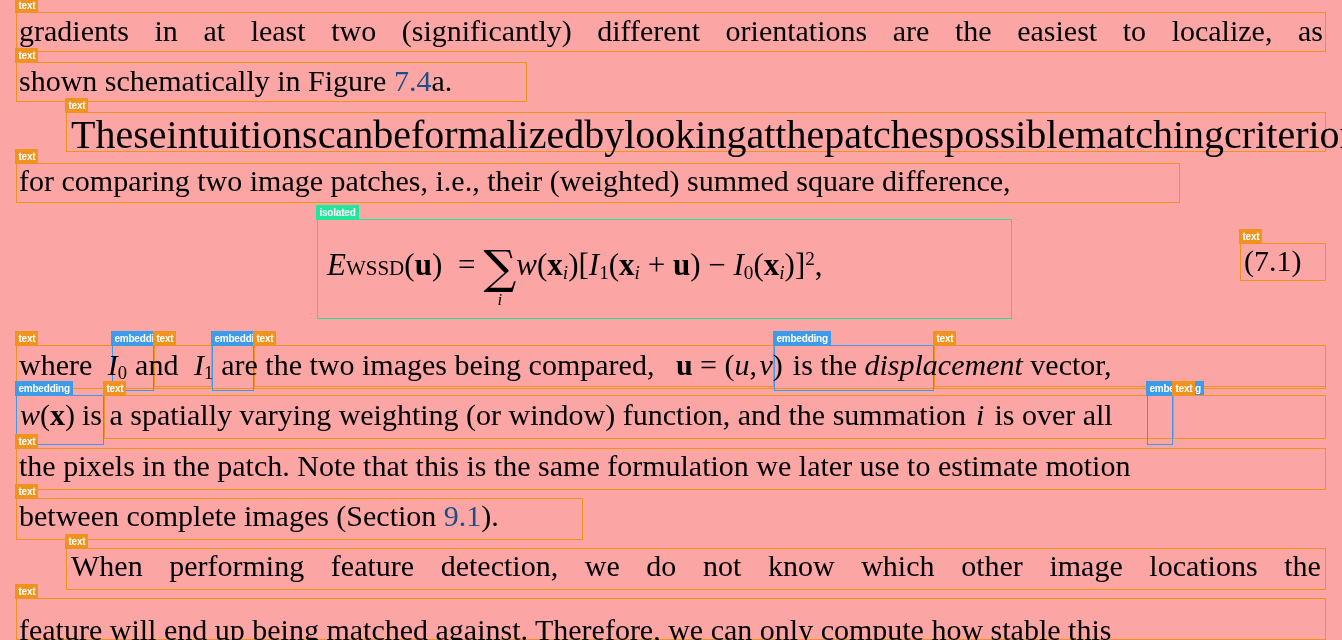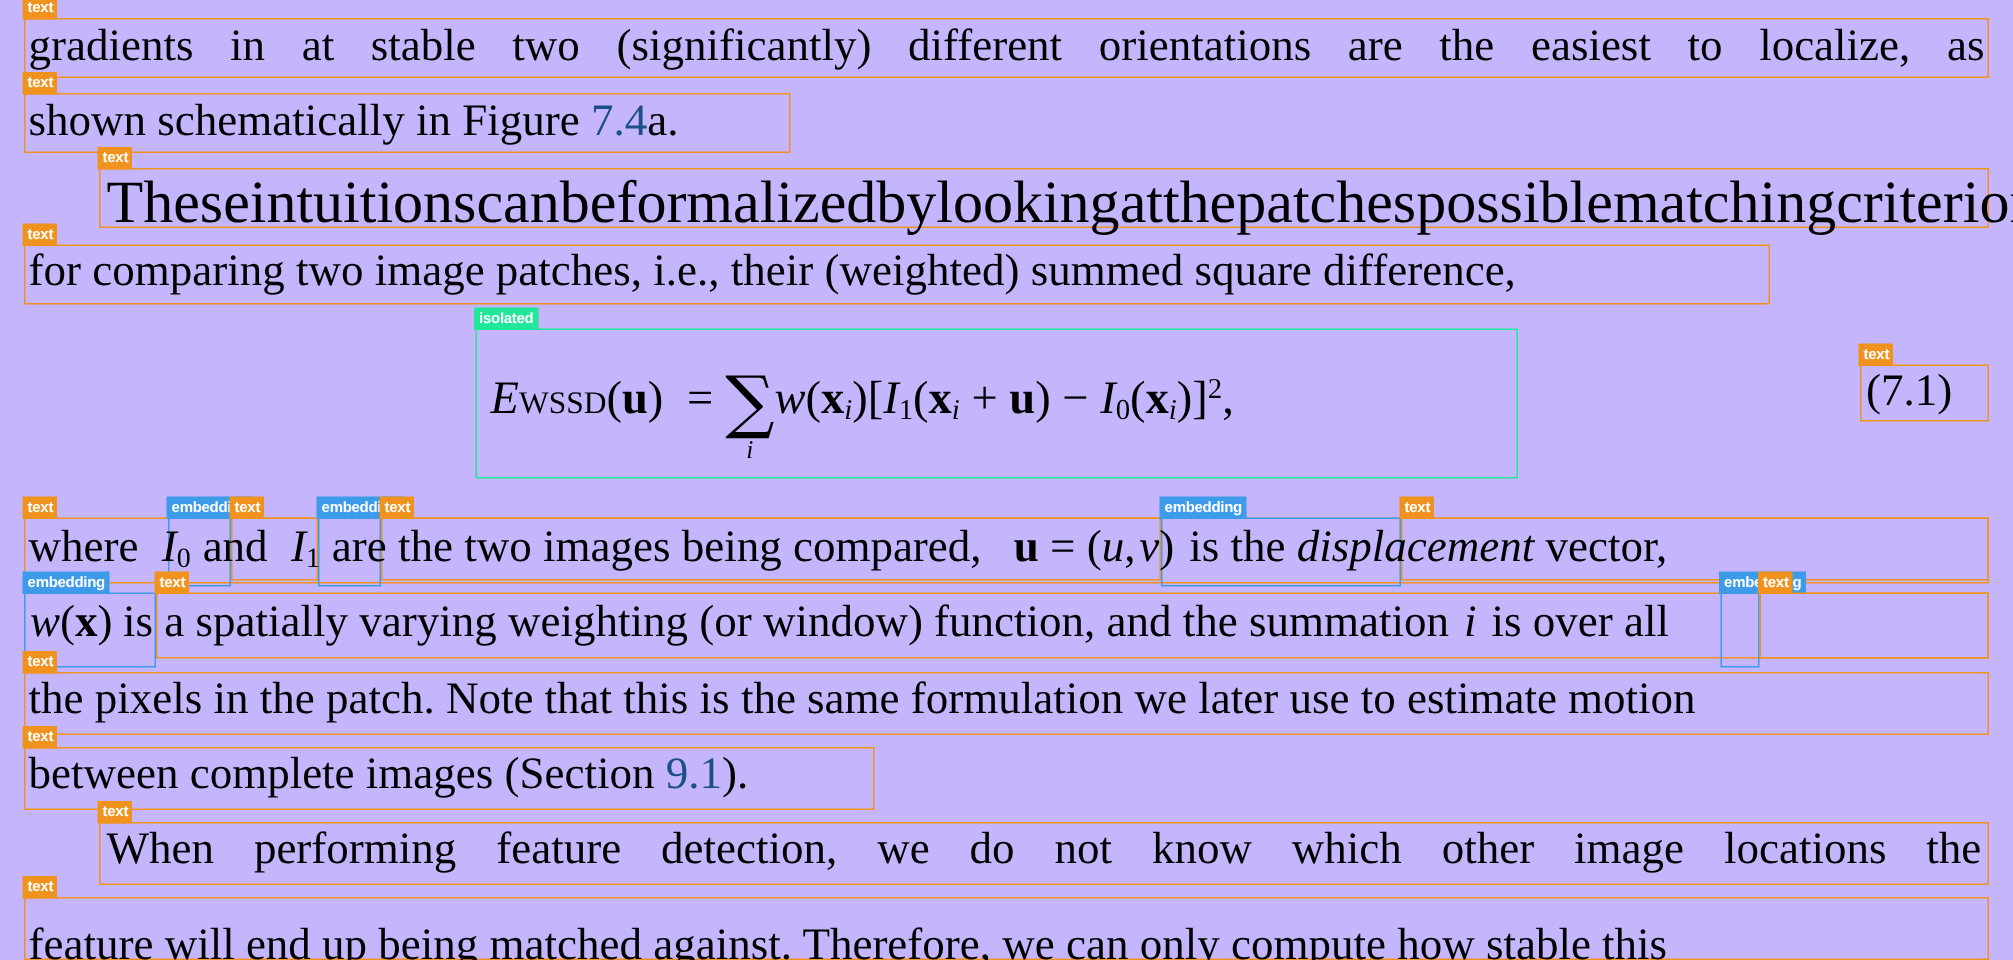--- a/index.html
+++ b/index.html
@@ -12,21 +12,21 @@
     height: 640px;
     font-family: "Liberation Serif", serif;
     overflow: hidden;
     position: relative;
   }
 
   #page {
     position: relative;
     width: 1342px;
     height: 640px;
-    background: #c4b5fd;
+    background: #fca5a5;
   }
 
   
   .line {
     position: absolute;
     font-family: "Liberation Serif", serif;
     color: #000000;
     white-space: nowrap;
     line-height: 1;
   }
@@ -100,21 +100,21 @@
 
 <div id="page">
 
   <div class="box box-text" style="left:16px; top:12px; width:1310px; height:40px;">
     <span class="tag tag-text">text</span>
   </div>
   <div class="line just" style="left:19px; top:16px; width:1304px; font-size:30px;">
     <span>gradients</span>
       <span>in</span>
       <span>at</span>
-      <span>stable</span>
+      <span>least</span>
       <span>two</span>
       <span>(significantly)</span>
       <span>different</span>
       <span>orientations</span>
       <span>are</span>
       <span>the</span>
       <span>easiest</span>
       <span>to</span>
       <span>localize,</span>
       <span>as</span>

